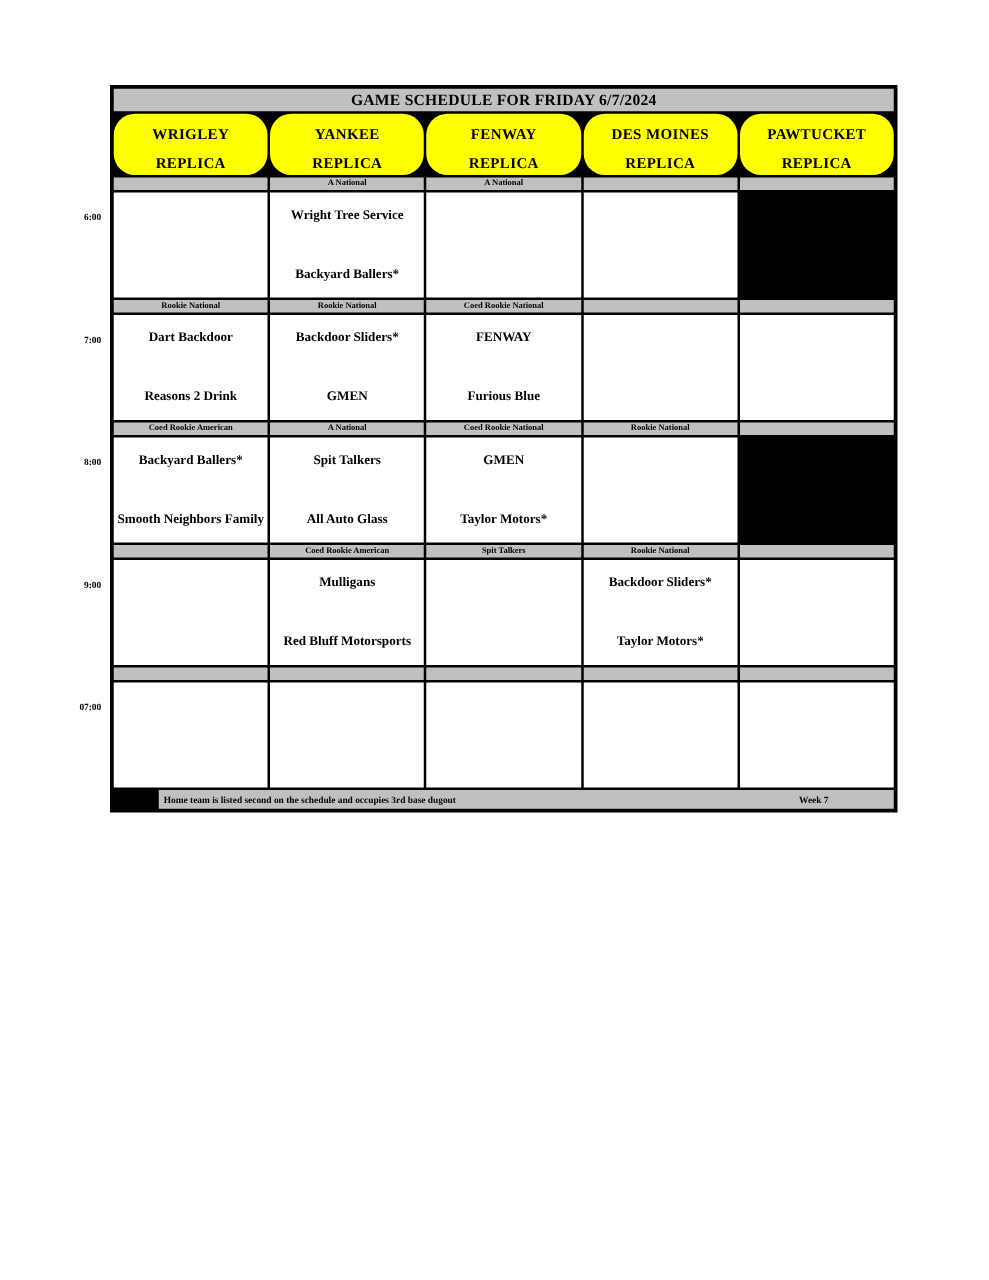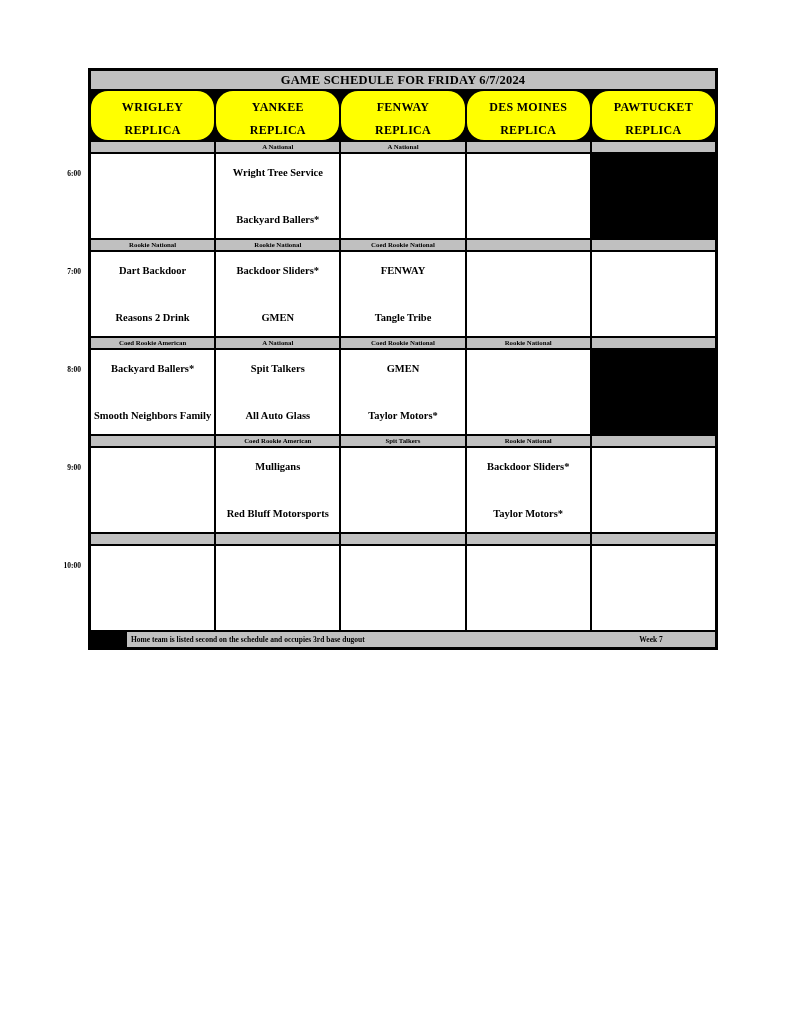--- a/index.html
+++ b/index.html
@@ -164,21 +164,21 @@
           <div class="game-cell">
             <div class="team away">Dart Backdoor</div>
             <div class="team home">Reasons 2 Drink</div>
           </div>
           <div class="game-cell">
             <div class="team away">Backdoor Sliders*</div>
             <div class="team home">GMEN</div>
           </div>
           <div class="game-cell">
             <div class="team away">FENWAY</div>
-            <div class="team home">Tangle Tribe</div>
+            <div class="team home">Furious Blue</div>
           </div>
           <div class="game-cell">
             <div class="team away"></div>
             <div class="team home"></div>
           </div>
           <div class="game-cell">
             <div class="team away"></div>
             <div class="team home"></div>
           </div>
         </div>
@@ -239,21 +239,21 @@
           </div>
         </div>
         <div class="band-row">
           <div class="band-cell"></div>
           <div class="band-cell"></div>
           <div class="band-cell"></div>
           <div class="band-cell"></div>
           <div class="band-cell"></div>
         </div>
         <div class="game-row">
-          <div class="time-label">10:00</div>
+          <div class="time-label">07:00</div>
           <div class="game-cell">
             <div class="team away"></div>
             <div class="team home"></div>
           </div>
           <div class="game-cell">
             <div class="team away"></div>
             <div class="team home"></div>
           </div>
           <div class="game-cell">
             <div class="team away"></div>

